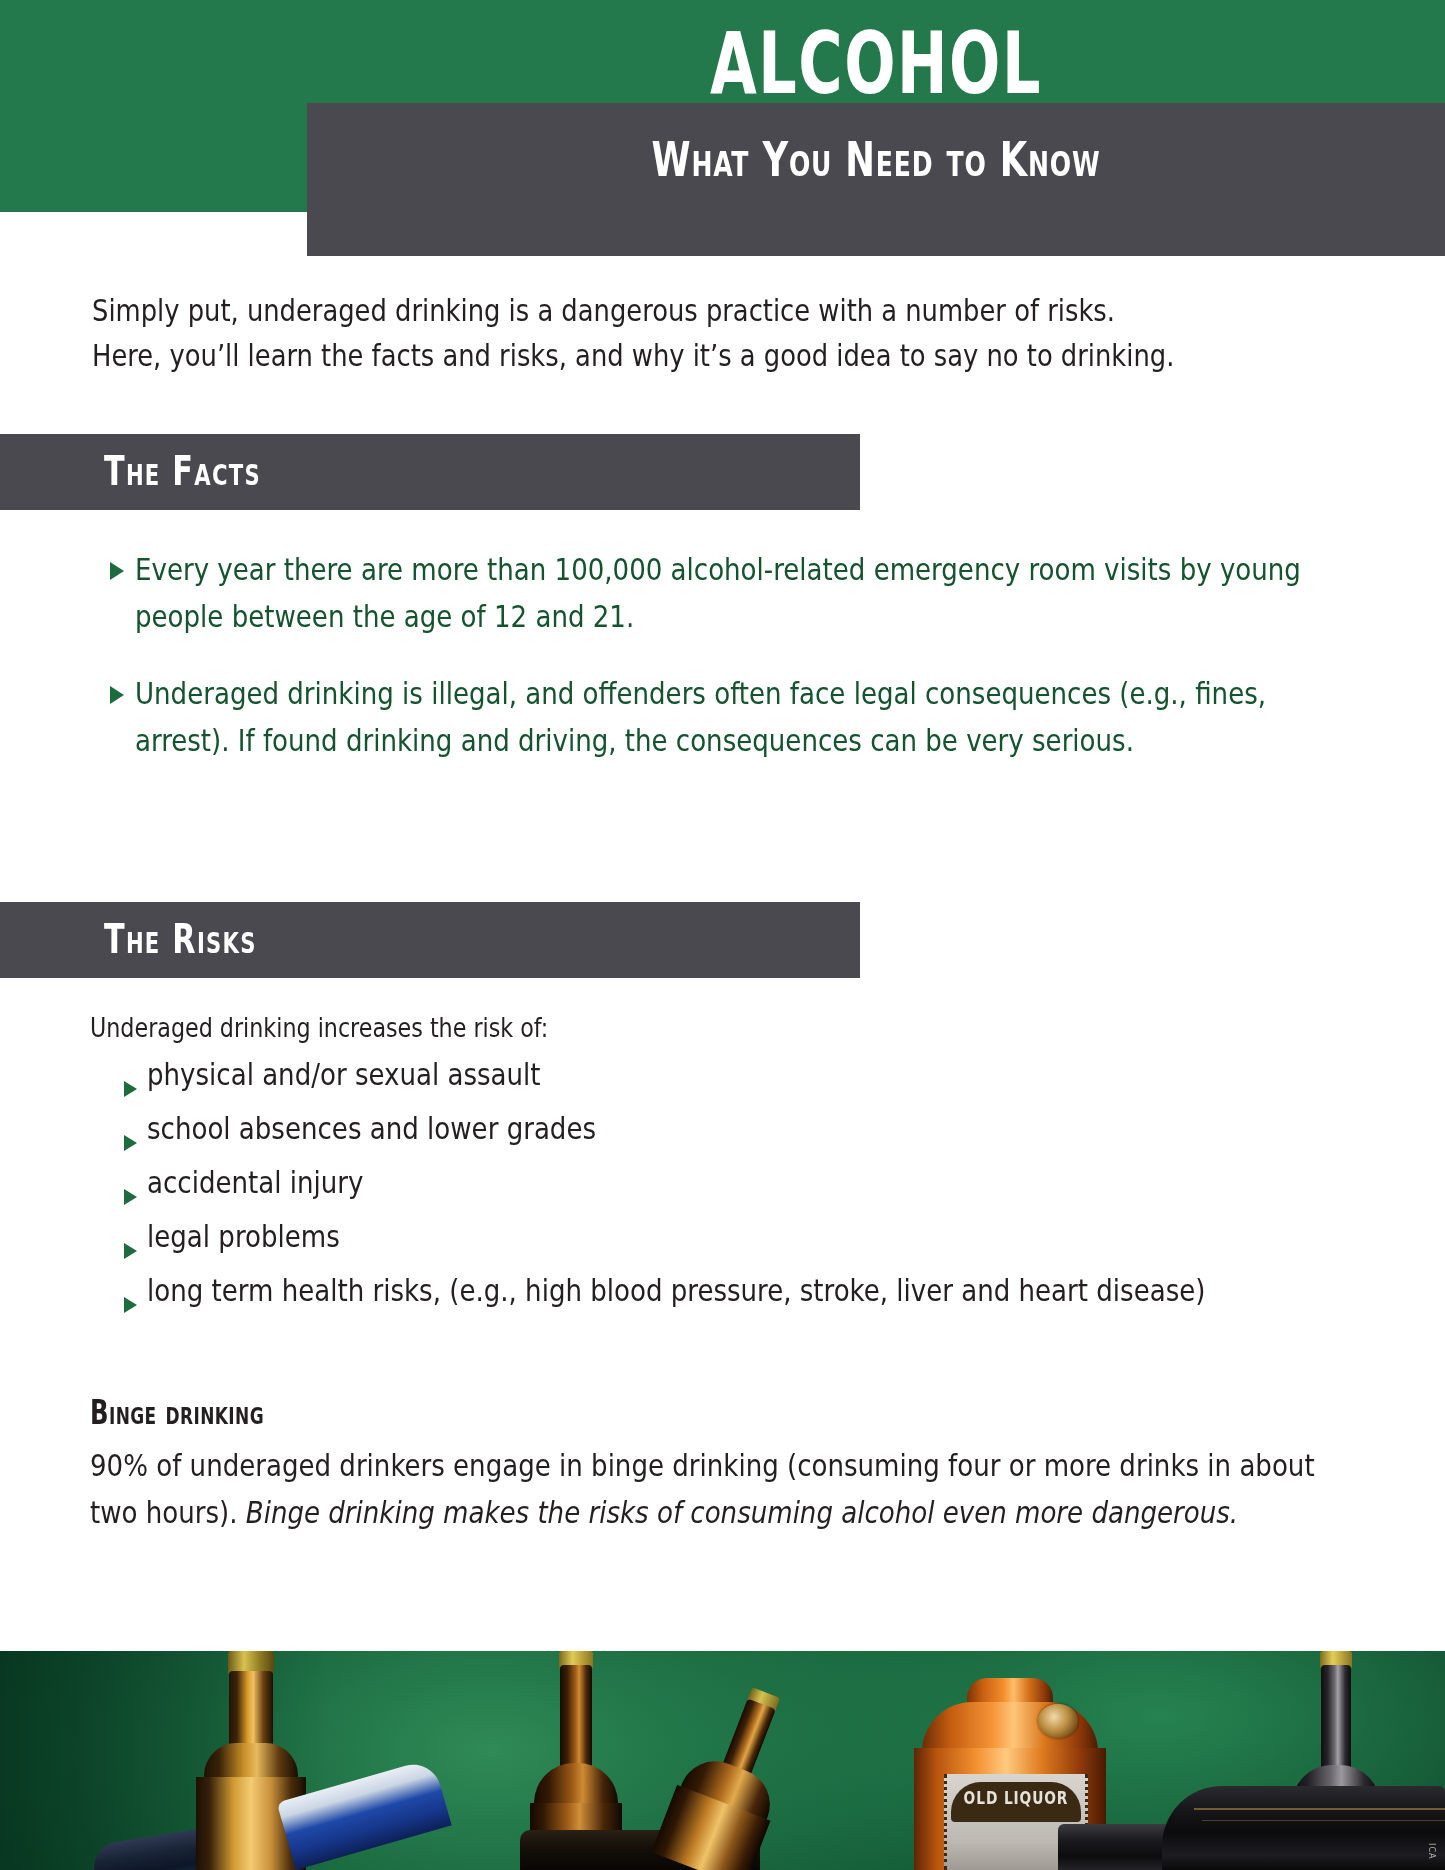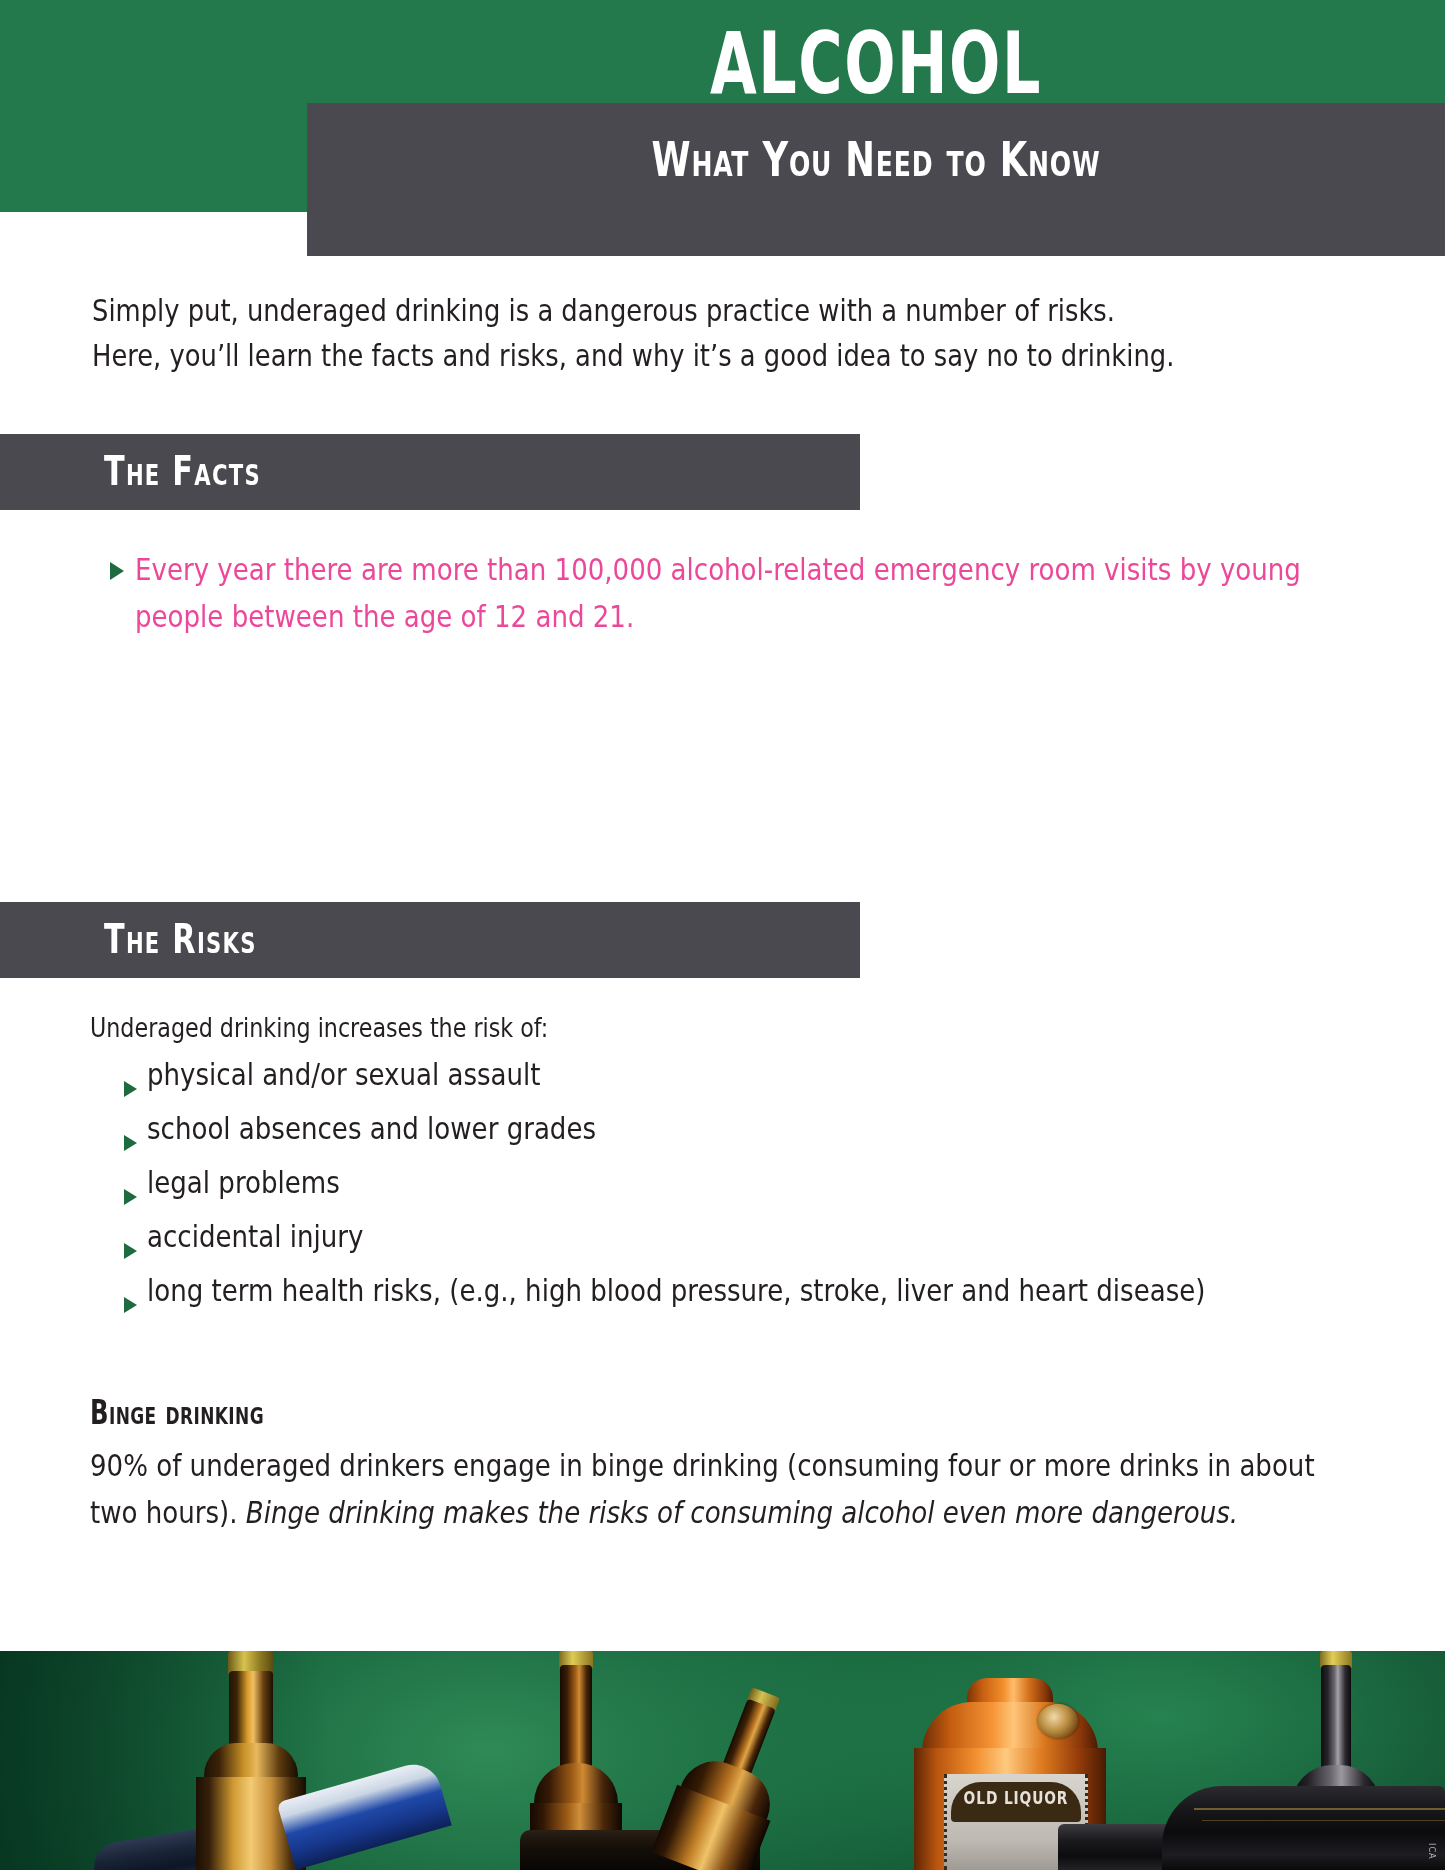--- a/index.html
+++ b/index.html
@@ -115,21 +115,21 @@
     top: 546px; left: 110px;
     width: 1280px;
   }
   .fact-item {
     display: flex;
     align-items: flex-start;
     margin-bottom: 30px;
     font-family: "DejaVu Sans Condensed", "Liberation Sans Narrow", "Liberation Sans", sans-serif;
     font-size: 30.5px;
     line-height: 47px;
-    color: #ec4899;
+    color: #14532d;
   }
   .fact-item:last-child { margin-bottom: 0; }
   .tri {
     flex: 0 0 auto;
     width: 0; height: 0;
     border-left: 14px solid #1d6b3e;
     border-top: 9px solid transparent;
     border-bottom: 9px solid transparent;
     margin-top: 16px;
     margin-right: 11px;
@@ -356,44 +356,48 @@
 
 <div class="section-bar" id="bar-facts">
   <div class="label">The Facts</div>
 </div>
 
 <div class="facts-list">
   <div class="fact-item">
     <span class="tri"></span>
     <span class="fact-text">Every year there are more than 100,000 alcohol-related emergency room visits by young people between the age of 12 and 21.</span>
   </div>
+  <div class="fact-item">
+    <span class="tri"></span>
+    <span class="fact-text">Underaged drinking is illegal, and offenders often face legal consequences (e.g., fines, arrest). If found drinking and driving, the consequences can be very serious.</span>
+  </div>
 </div>
 
 <div class="section-bar" id="bar-risks">
   <div class="label">The Risks</div>
 </div>
 
 <div class="risks-intro">Underaged drinking increases the risk of:</div>
 
 <div class="risks-list">
   <div class="risk-item">
     <span class="tri"></span>
     <span class="risk-text">physical and/or sexual assault</span>
   </div>
   <div class="risk-item">
     <span class="tri"></span>
     <span class="risk-text">school absences and lower grades</span>
   </div>
   <div class="risk-item">
     <span class="tri"></span>
+    <span class="risk-text">accidental injury</span>
+  </div>
+  <div class="risk-item">
+    <span class="tri"></span>
     <span class="risk-text">legal problems</span>
-  </div>
-  <div class="risk-item">
-    <span class="tri"></span>
-    <span class="risk-text">accidental injury</span>
   </div>
   <div class="risk-item">
     <span class="tri"></span>
     <span class="risk-text">long term health risks, (e.g., high blood pressure, stroke, liver and heart disease)</span>
   </div>
 </div>
 
 <div class="binge-heading">Binge drinking</div>
 <div class="binge-body"><span>90% of underaged drinkers engage in binge drinking (consuming four or more drinks in about two hours). </span><span class="ital">Binge drinking makes the risks of consuming alcohol even more dangerous.</span></div>
 

